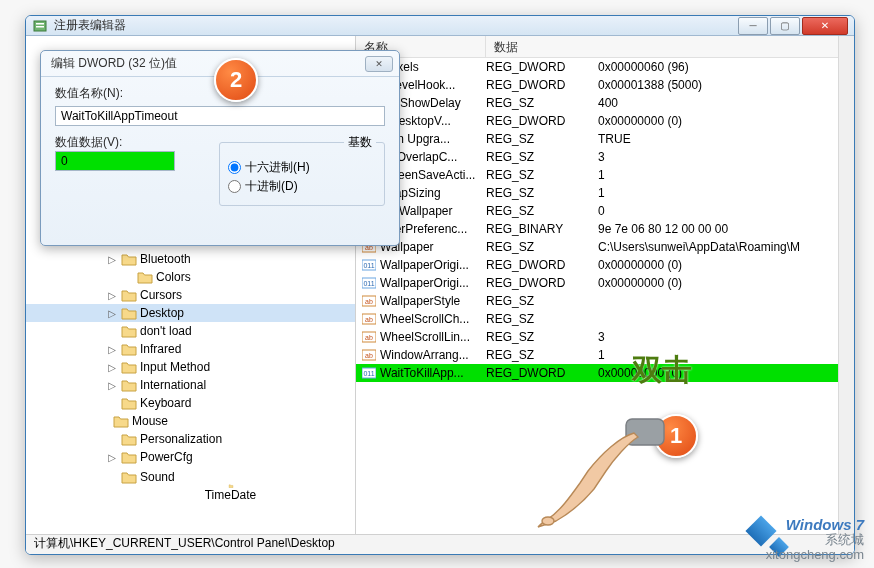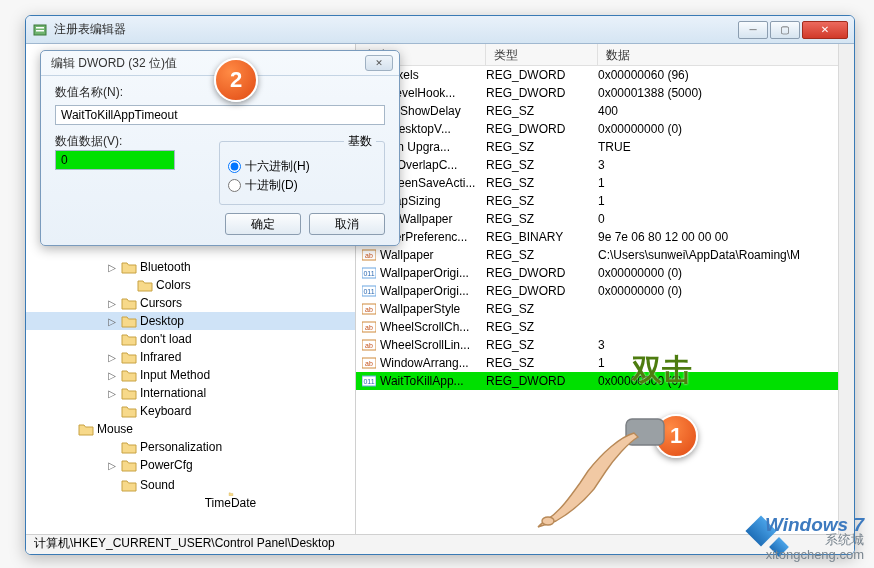--- a/index.html
+++ b/index.html
@@ -5,21 +5,21 @@
     * { box-sizing: border-box; margin: 0; padding: 0; font-family: "Microsoft YaHei", "Segoe UI", Tahoma, sans-serif; }
     body { width: 874px; height: 568px; background: #f7f7f7; position: relative; overflow: hidden; }
     
     .main-window {
       position: absolute; left: 25px; top: 15px; width: 830px; height: 540px;
       background: #fff; border: 1px solid #3a7ab5; border-radius: 6px;
       box-shadow: 0 4px 16px rgba(0,0,0,0.25);
       display: flex; flex-direction: column; overflow: hidden;
     }
     .titlebar {
-      height: 28px; background: linear-gradient(#e9f1fa, #d5e5f3);
+      height: 20px; background: linear-gradient(#e9f1fa, #d5e5f3);
       display: flex; align-items: center; padding: 0 6px;
       border-bottom: 1px solid #a0b8d0;
     }
     .titlebar-icon { width: 16px; height: 16px; margin-right: 6px; }
     .titlebar-title { font-size: 12px; color: #2b2b2b; flex: 1; }
     .win-btn { width: 30px; height: 18px; margin-left: 2px; border-radius: 2px; display: flex; align-items: center; justify-content: center; font-size: 10px; color: #565656; border: 1px solid #8b9db0; background: linear-gradient(#f8fbfe,#d6e4f0); cursor: pointer; }
     .win-btn.close { width: 46px; background: linear-gradient(#ec6a5e,#d13a2a); color: #fff; border-color: #a12c1e; }
     
     .content-area { flex: 1; display: flex; flex-direction: column; background: #fff; }
     .split-pane { flex: 1; display: flex; overflow: hidden; }
@@ -69,21 +69,21 @@
     .dialog-buttons { display: flex; justify-content: flex-end; gap: 8px; padding: 0 14px 10px; }
     .dlg-btn { width: 76px; height: 22px; border: 1px solid #8b9db0; border-radius: 3px; background: linear-gradient(#fcfdfe,#e2ebf3); font-size: 12px; cursor: pointer; }
     
     
     .badge { position: absolute; width: 44px; height: 44px; border-radius: 50%; background: radial-gradient(circle at 35% 30%, #ff8a44, #e04a14); border: 2px solid #fff; box-shadow: 0 2px 6px rgba(0,0,0,0.4); display: flex; align-items: center; justify-content: center; color: #fff; font-size: 22px; font-weight: bold; }
     .callout-text { position: absolute; font-size: 30px; font-weight: bold; color: #4d7c0f; text-shadow: 0 0 2px #fff; pointer-events: none; }
     
     .hand { position: absolute; left: 530px; top: 415px; pointer-events: none; }
     
     .watermark { position: absolute; right: 10px; bottom: 6px; font-size: 13px; color: #79858f; text-align: right; line-height: 15px; pointer-events: none; }
-    .watermark .brand { font-size: 19px; color: #3d7abf; font-weight: bold; font-style: italic; }
+    .watermark .brand { font-size: 15px; color: #3d7abf; font-weight: bold; font-style: italic; }
     .wm-diamond { position: absolute; right: 102px; bottom: 26px; width: 22px; height: 22px; transform: rotate(45deg); background: linear-gradient(#4aa3e8,#1f6fb8); pointer-events: none; }
     .wm-diamond2 { position: absolute; right: 88px; bottom: 14px; width: 14px; height: 14px; transform: rotate(45deg); background: linear-gradient(#4aa3e8,#1f6fb8); pointer-events: none; }
     
     .scrollbar-stub { position: absolute; right: 0; top: 0; bottom: 0; width: 16px; background: #f0f0f0; border-left: 1px solid #d9d9d9; }
   </style>
 </head>
 <body>
 
 <div class="main-window">
   <div class="titlebar">
@@ -157,21 +157,21 @@
             </svg>
             <span class="tree-label">International</span>
           </div>
           <div class="tree-item" style="padding-left: 80px;">
             <span class="tree-toggle"></span>
             <svg class="tree-folder-icon" viewBox="0 0 16 14">
               <path d="M1 3h5l1.5 2H15v8H1z" fill="#f7d98a" stroke="#c8a243"></path>
             </svg>
             <span class="tree-label">Keyboard</span>
           </div>
-          <div class="tree-item" style="padding-left: 37px;">
+          <div class="tree-item" style="padding-left: 72px;">
             <span class="tree-toggle"></span>
             <svg class="tree-folder-icon" viewBox="0 0 16 14">
               <path d="M1 3h5l1.5 2H15v8H1z" fill="#f7d98a" stroke="#c8a243"></path>
             </svg>
             <span class="tree-label">Mouse</span>
           </div>
           <div class="tree-item" style="padding-left: 80px;">
             <span class="tree-toggle"></span>
             <svg class="tree-folder-icon" viewBox="0 0 16 14">
               <path d="M1 3h5l1.5 2H15v8H1z" fill="#f7d98a" stroke="#c8a243"></path>
@@ -196,21 +196,20 @@
             <span class="tree-toggle"></span>
             <svg class="tree-folder-icon" viewBox="0 0 16 14">
               <path d="M1 3h5l1.5 2H15v8H1z" fill="#f7d98a" stroke="#c8a243"></path>
             </svg>
             <span class="tree-label">TimeDate</span>
           </div>
         </div>
       <div class="list-pane" style="position:relative;">
         <div class="list-header">
           <div class="list-header-cell col-name">名称</div>
-          <div class="list-header-cell col-type">类型</div>
           <div class="list-header-cell col-data">数据</div>
         </div>
         <div class="list-body" id="list">
             <div class="list-row">
               <svg class="row-icon" viewBox="0 0 14 14">
                 <rect x="0" y="2" width="14" height="10" fill="#fff" stroke="#6aa6e2"></rect>
                 <text x="7" y="10" font-size="7" text-anchor="middle" fill="#2a68b0">011</text>
               </svg>
               <span class="row-name">gPixels</span>
               <span class="row-type">REG_DWORD</span>
@@ -396,24 +395,20 @@
           <input type="radio" name="base" checked="" style="">
           <span>十六进制(H)</span>
         </label>
         <label class="radio-row">
           <input type="radio" name="base" style="">
           <span>十进制(D)</span>
         </label>
       </fieldset>
     </div>
   </div>
-  <div class="dialog-buttons">
-    <button class="dlg-btn">确定</button>
-    <button class="dlg-btn">取消</button>
-  </div>
 </div>
 
 <div class="badge" style="left:214px; top:58px;">
     <span>2</span>
   </div>
 <div class="badge" style="left:654px; top:414px;">
     <span>1</span>
   </div>
 <div class="callout-text" style="left:632px; top:350px;">双击</div>
 

